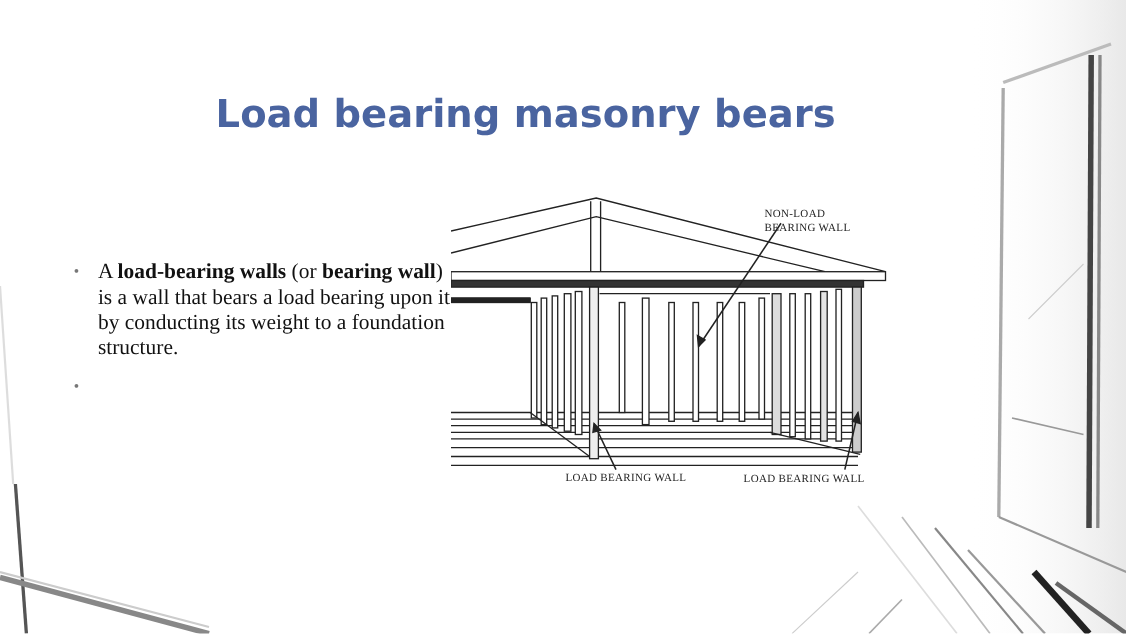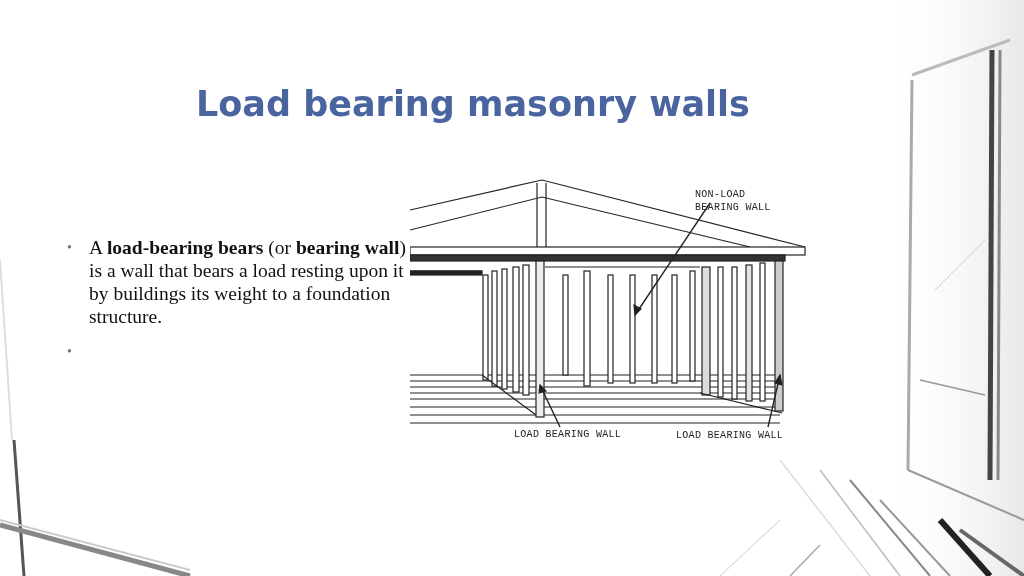--- a/index.html
+++ b/index.html
@@ -18,21 +18,21 @@
     position: absolute; left: 65px; top: 236px; width: 345px;
     font-size: 19.5px; line-height: 23px; color: #111;
     margin: 0; padding: 0; list-style: none;
   }
   .bullets li { position: relative; padding-left: 24px; margin-bottom: 12px; }
   .bullets li .dot {
     position: absolute; left: 2px; top: 0; color: #777; font-size: 14px;
   }
   .figure { position: absolute; left: 410px; top: 175px; width: 400px; height: 270px; }
   .lbl {
-    position: absolute; font-family: Liberation Mono, monospace; font-size: 10px;
+    position: absolute; font-family: Liberation Serif, serif; font-size: 10px;
     color: #222; letter-spacing: 0.3px; white-space: nowrap;
   }
 </style>
 </head>
 <body>
 
 <svg class="bg" width="1024" height="576" viewBox="0 0 1024 576">
   <defs>
     <linearGradient id="fadeR" x1="0" x2="1">
       <stop offset="0" stop-color="#fff" stop-opacity="0"></stop>
@@ -57,26 +57,26 @@
   <line x1="960" y1="530" x2="1024" y2="576" stroke="#666" stroke-width="4"></line>
   <line x1="720" y1="576" x2="780" y2="520" stroke="#ccc" stroke-width="1"></line>
   <line x1="790" y1="576" x2="820" y2="545" stroke="#aaa" stroke-width="1.5"></line>
 
   <line x1="14" y1="440" x2="24" y2="576" stroke="#555" stroke-width="3"></line>
   <line x1="0" y1="525" x2="190" y2="576" stroke="#888" stroke-width="5"></line>
   <line x1="0" y1="520" x2="190" y2="570" stroke="#ccc" stroke-width="2"></line>
   <line x1="0" y1="260" x2="12" y2="440" stroke="#ddd" stroke-width="2"></line>
 </svg>
 
-<div class="title">Load bearing masonry walls</div>
+<div class="title">Load bearing masonry bears</div>
 
 <ul class="bullets">
   <li>
     <span class="dot">•</span>
-    <span>A </span><b>load-bearing bears</b><span> (or </span><b>bearing wall</b><span>) is a wall that bears a load resting upon it by buildings its weight to a foundation structure.</span>
+    <span>A </span><b>load-bearing walls</b><span> (or </span><b>bearing wall</b><span>) is a wall that bears a load bearing upon it by conducting its weight to a foundation structure.</span>
   </li>
   <li>
     <span class="dot">•</span>
   </li>
 </ul>
 
 <div class="figure">
   <svg width="400" height="270" viewBox="0 0 400 270">
     <g stroke="#222" stroke-width="1.2" fill="none">
 

